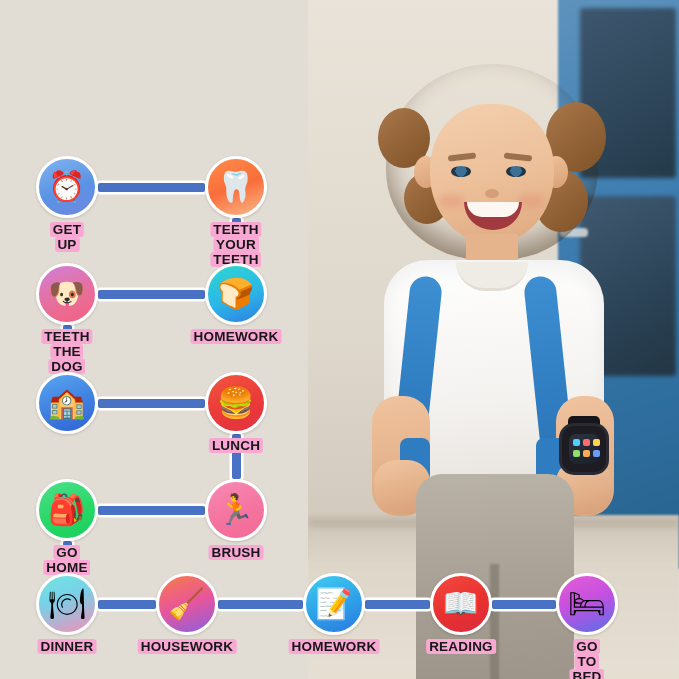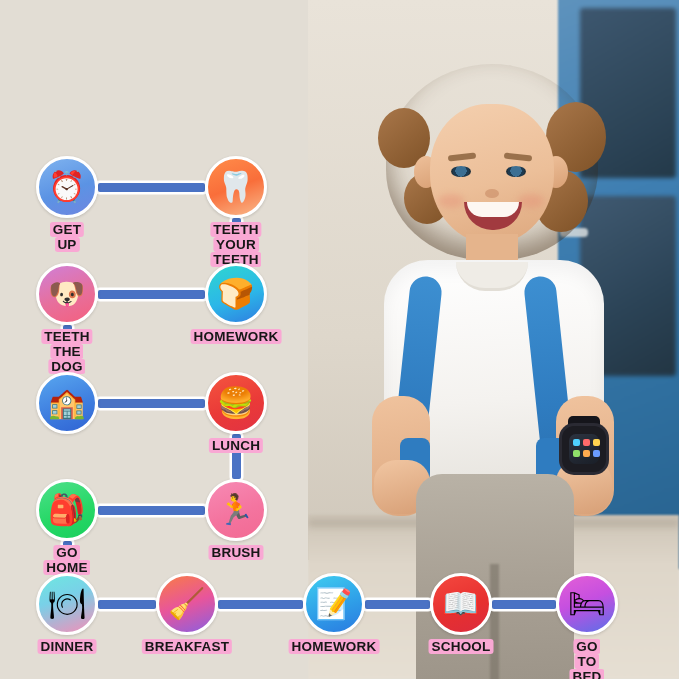--- a/index.html
+++ b/index.html
@@ -239,33 +239,33 @@
       <div class="node" style="left: 36px; top: 573px;">
         <div class="bubble" style="background: linear-gradient(160deg, rgb(110, 231, 224) 0%, rgb(121, 208, 232) 40%, rgb(244, 143, 184) 100%);">
           <span class="glyph">🍽</span>
         </div>
         <div class="caption"><span>DINNER</span></div>
       </div>
       <div class="node" style="left: 156px; top: 573px;">
         <div class="bubble" style="background: linear-gradient(160deg, rgb(249, 124, 69) 0%, rgb(232, 85, 155) 50%, rgb(138, 95, 224) 100%);">
           <span class="glyph">🧹</span>
         </div>
-        <div class="caption"><span>BREAKFAST</span></div>
+        <div class="caption"><span>HOUSEWORK</span></div>
       </div>
       <div class="node" style="left: 303px; top: 573px;">
         <div class="bubble" style="background: linear-gradient(160deg, rgb(62, 205, 240) 0%, rgb(47, 159, 232) 55%, rgb(42, 122, 224) 100%);">
           <span class="glyph">📝</span>
         </div>
         <div class="caption"><span>HOMEWORK</span></div>
       </div>
       <div class="node" style="left: 430px; top: 573px;">
         <div class="bubble" style="background: linear-gradient(160deg, rgb(244, 72, 63) 0%, rgb(231, 48, 47) 55%, rgb(220, 43, 60) 100%);">
           <span class="glyph">📖</span>
         </div>
-        <div class="caption"><span>SCHOOL</span></div>
+        <div class="caption"><span>READING</span></div>
       </div>
       <div class="node" style="left: 556px; top: 573px;">
         <div class="bubble" style="background: linear-gradient(160deg, rgb(228, 95, 214) 0%, rgb(197, 79, 224) 45%, rgb(90, 111, 232) 100%);">
           <span class="glyph">🛏</span>
         </div>
         <div class="caption"><span>GO TO BED</span></div>
       </div>
     </div>
 
 </div>

